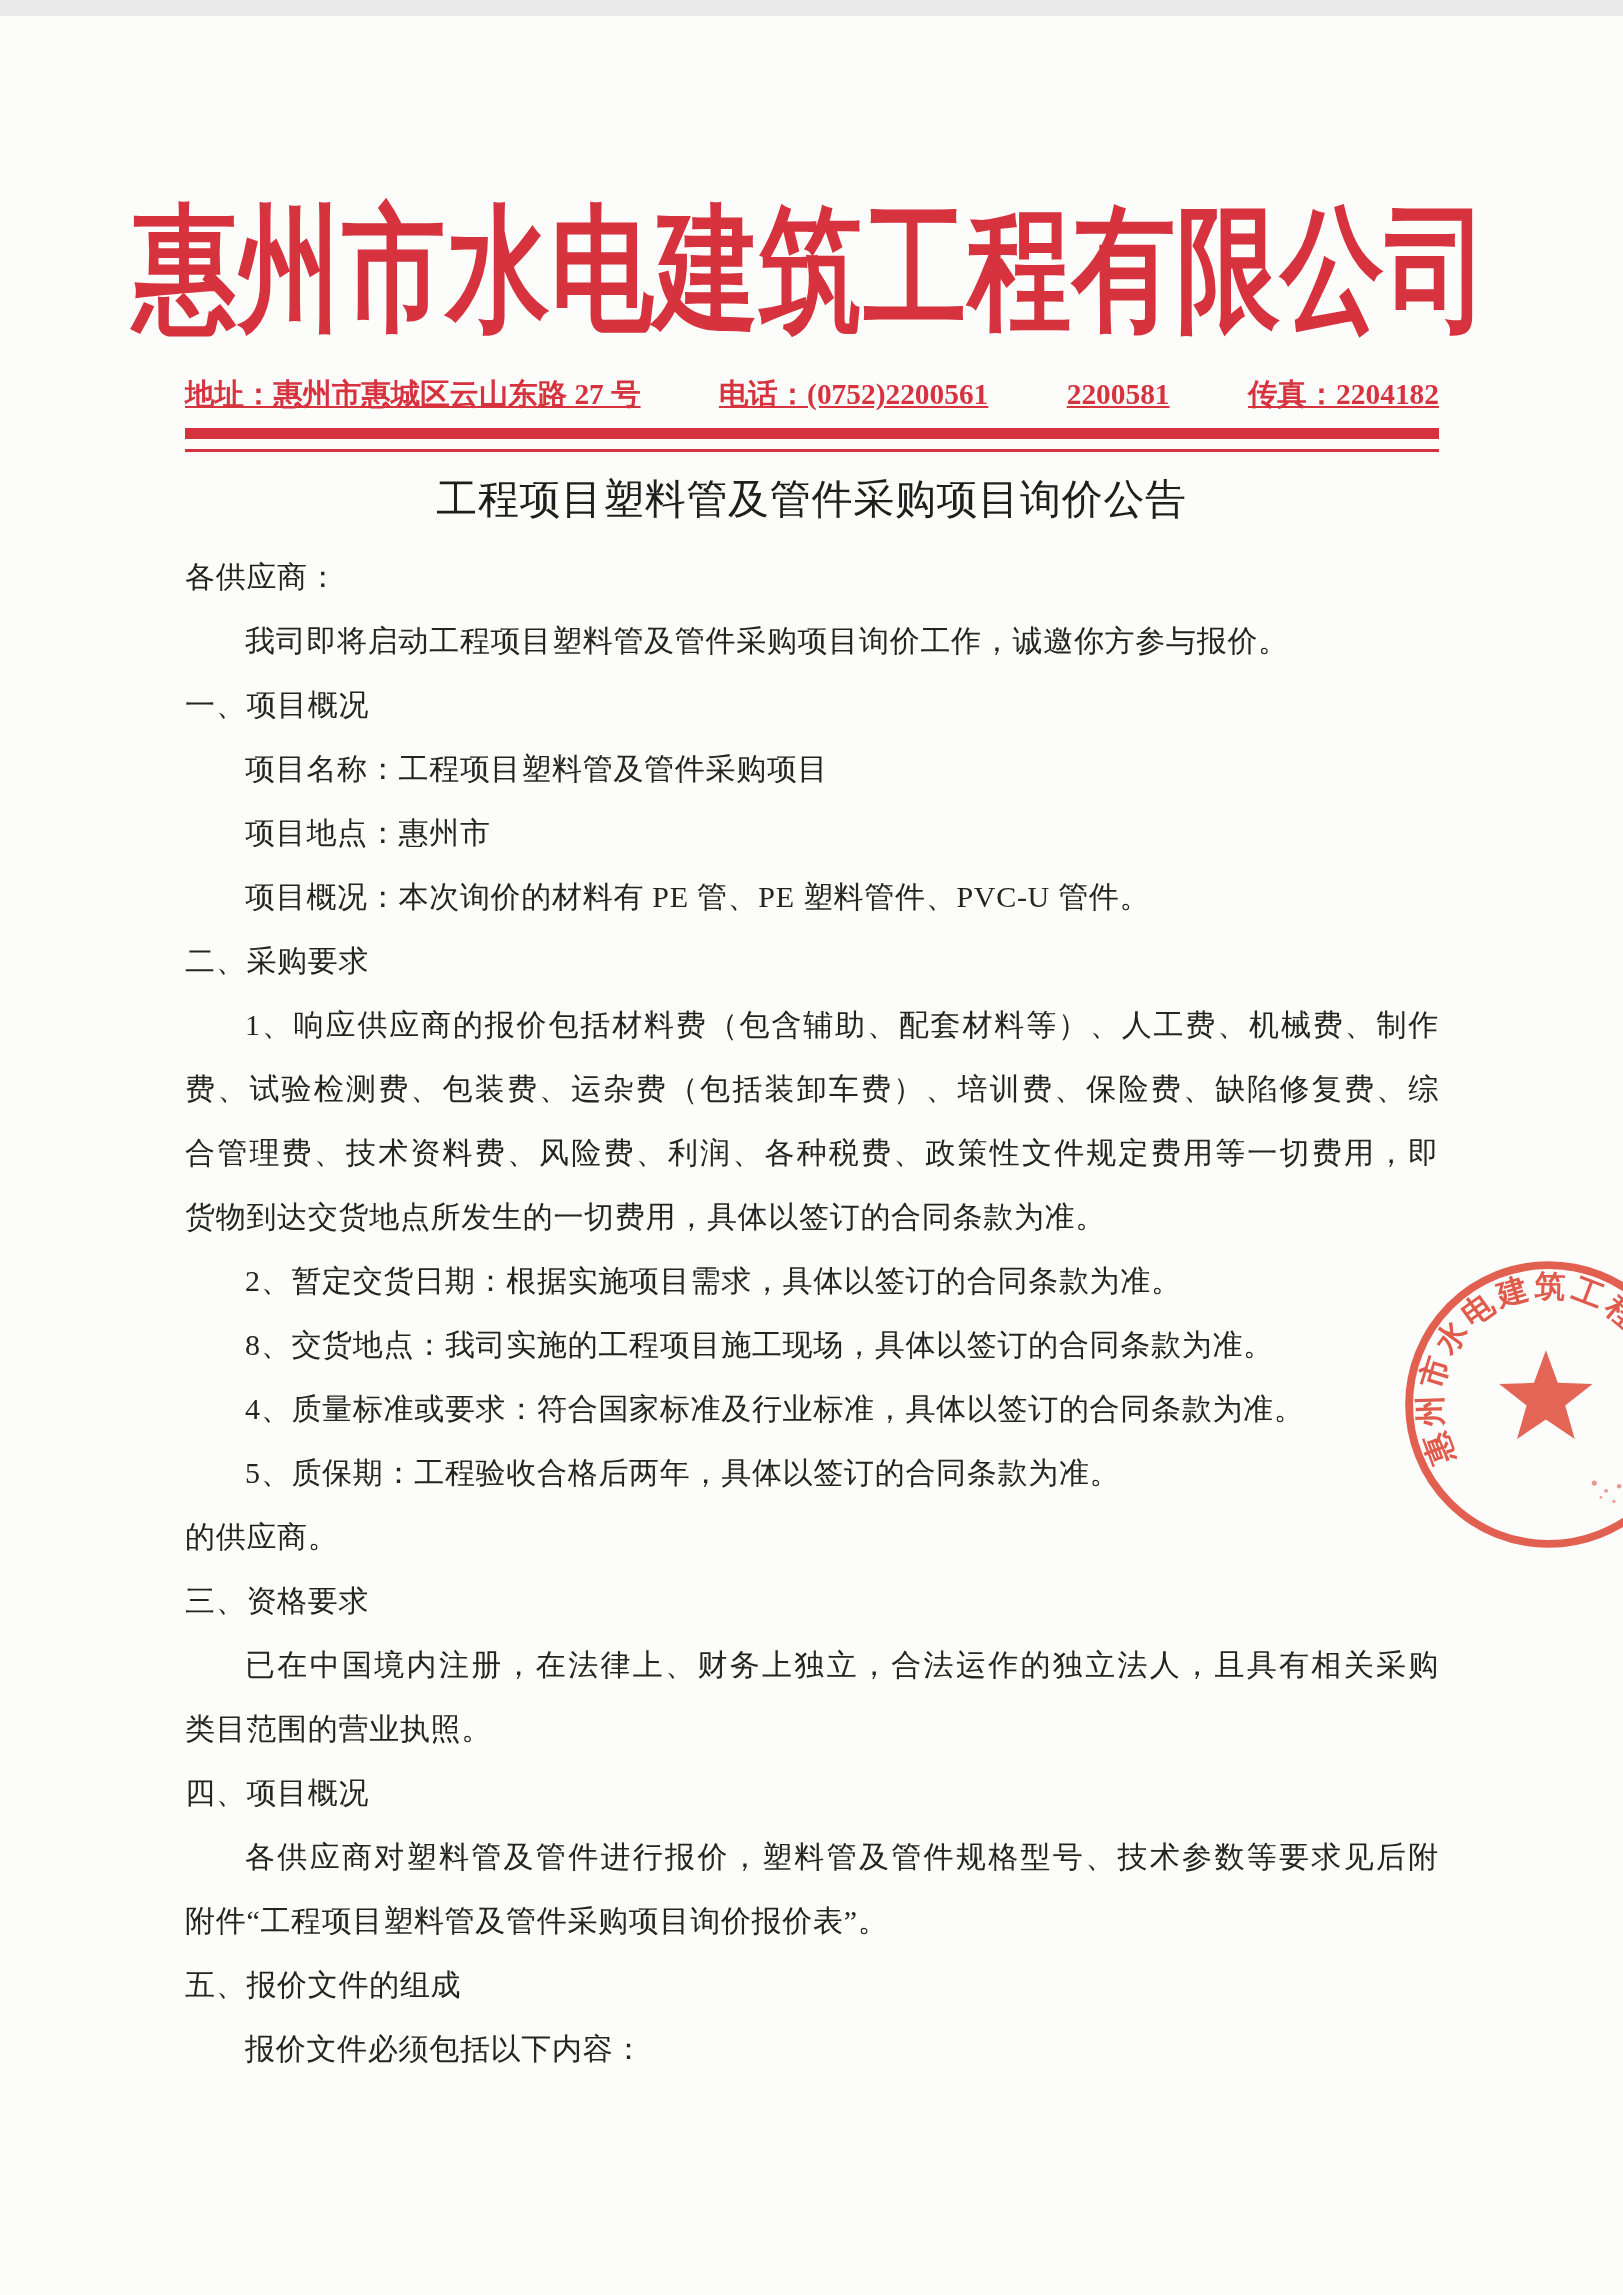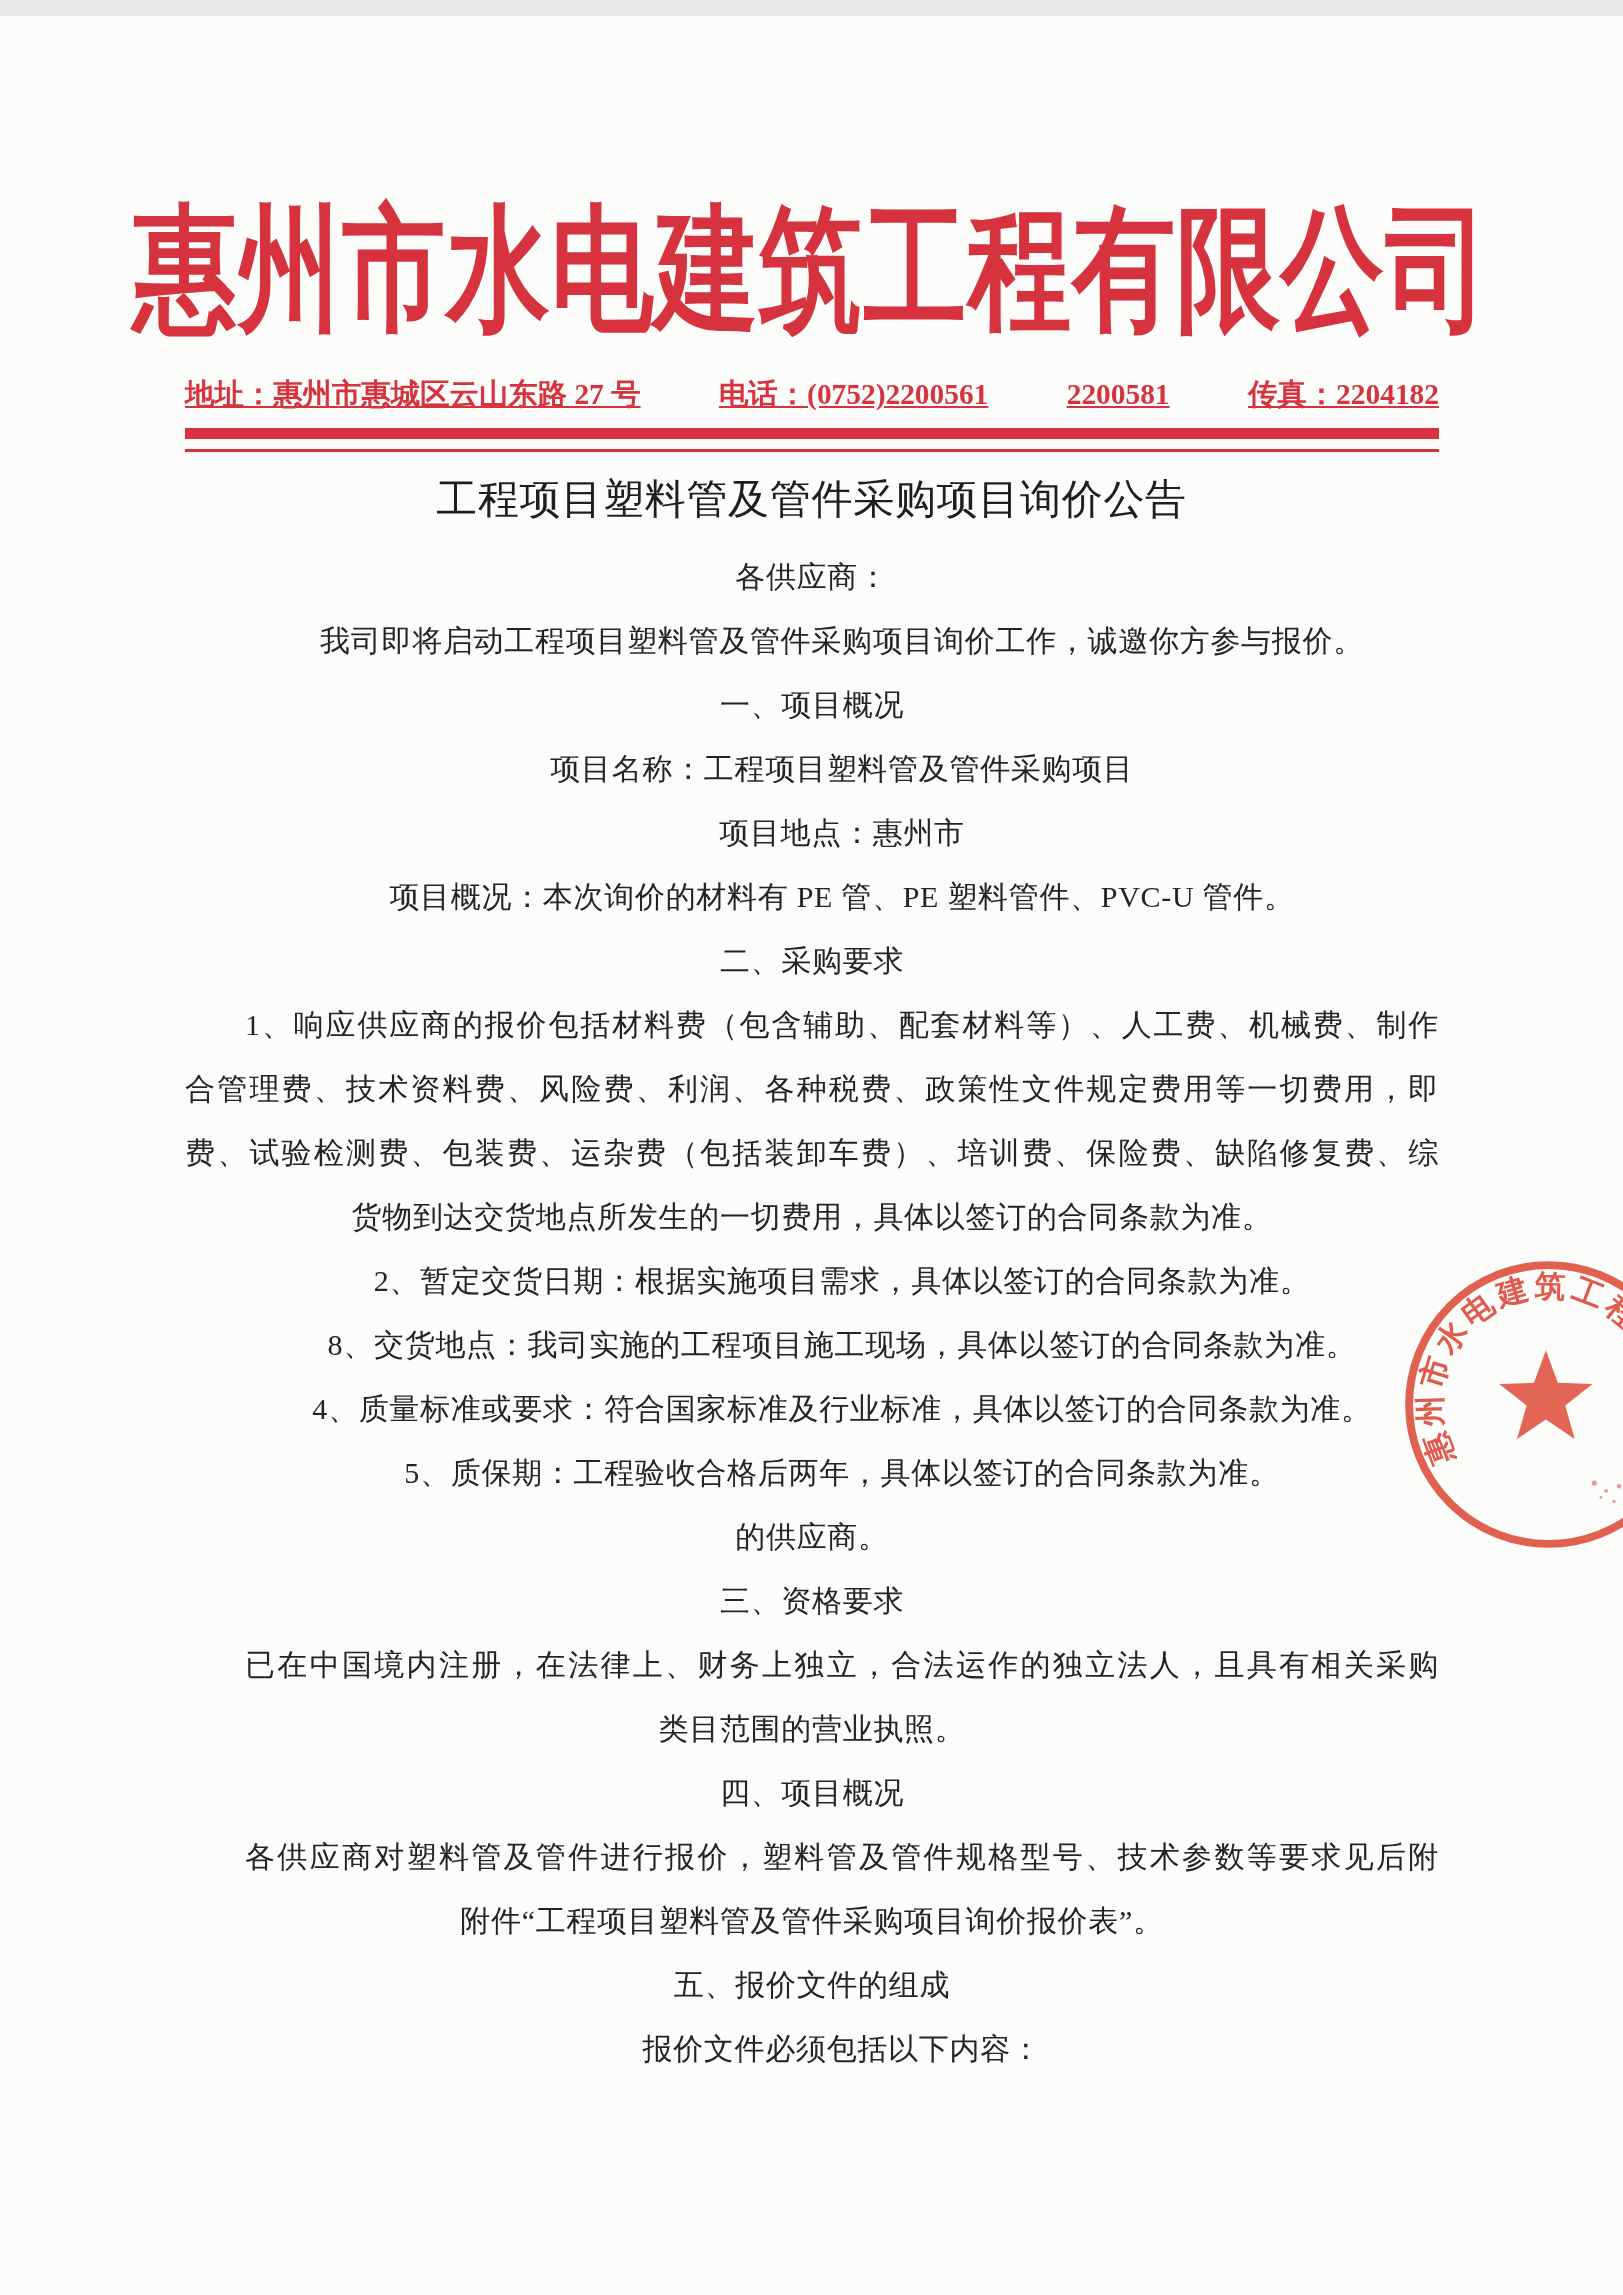--- a/index.html
+++ b/index.html
@@ -43,21 +43,20 @@
   }
   
   .doc-body{
     position:absolute;left:185px;top:529px;width:1254px;
     font-size:30px;color:#242424;
   }
   .doc-body .line{
     height:64px;line-height:64px;
     letter-spacing:0.7px;
     white-space:nowrap;
-    text-align:center;
   }
   .doc-body .line.indent{text-indent:60px;}
   .doc-body .line.fill{
     white-space:normal;
     text-align:justify;
     text-align-last:justify;
   }
   
   .stamp{position:absolute;left:1398px;top:1238px;}
   .stamp text{
@@ -88,22 +87,22 @@
 
   <div class="doc-body">
       <div class="line">各供应商：</div>
       <div class="line indent">我司即将启动工程项目塑料管及管件采购项目询价工作，诚邀你方参与报价。</div>
       <div class="line">一、项目概况</div>
       <div class="line indent">项目名称：工程项目塑料管及管件采购项目</div>
       <div class="line indent">项目地点：惠州市</div>
       <div class="line indent">项目概况：本次询价的材料有 PE 管、PE 塑料管件、PVC-U 管件。</div>
       <div class="line">二、采购要求</div>
       <div class="line indent fill">1、响应供应商的报价包括材料费（包含辅助、配套材料等）、人工费、机械费、制作</div>
+      <div class="line fill">费、试验检测费、包装费、运杂费（包括装卸车费）、培训费、保险费、缺陷修复费、综</div>
       <div class="line fill">合管理费、技术资料费、风险费、利润、各种税费、政策性文件规定费用等一切费用，即</div>
-      <div class="line fill">费、试验检测费、包装费、运杂费（包括装卸车费）、培训费、保险费、缺陷修复费、综</div>
       <div class="line">货物到达交货地点所发生的一切费用，具体以签订的合同条款为准。</div>
       <div class="line indent">2、暂定交货日期：根据实施项目需求，具体以签订的合同条款为准。</div>
       <div class="line indent">8、交货地点：我司实施的工程项目施工现场，具体以签订的合同条款为准。</div>
       <div class="line indent">4、质量标准或要求：符合国家标准及行业标准，具体以签订的合同条款为准。</div>
       <div class="line indent">5、质保期：工程验收合格后两年，具体以签订的合同条款为准。</div>
       <div class="line">的供应商。</div>
       <div class="line">三、资格要求</div>
       <div class="line indent fill">已在中国境内注册，在法律上、财务上独立，合法运作的独立法人，且具有相关采购</div>
       <div class="line">类目范围的营业执照。</div>
       <div class="line">四、项目概况</div>

